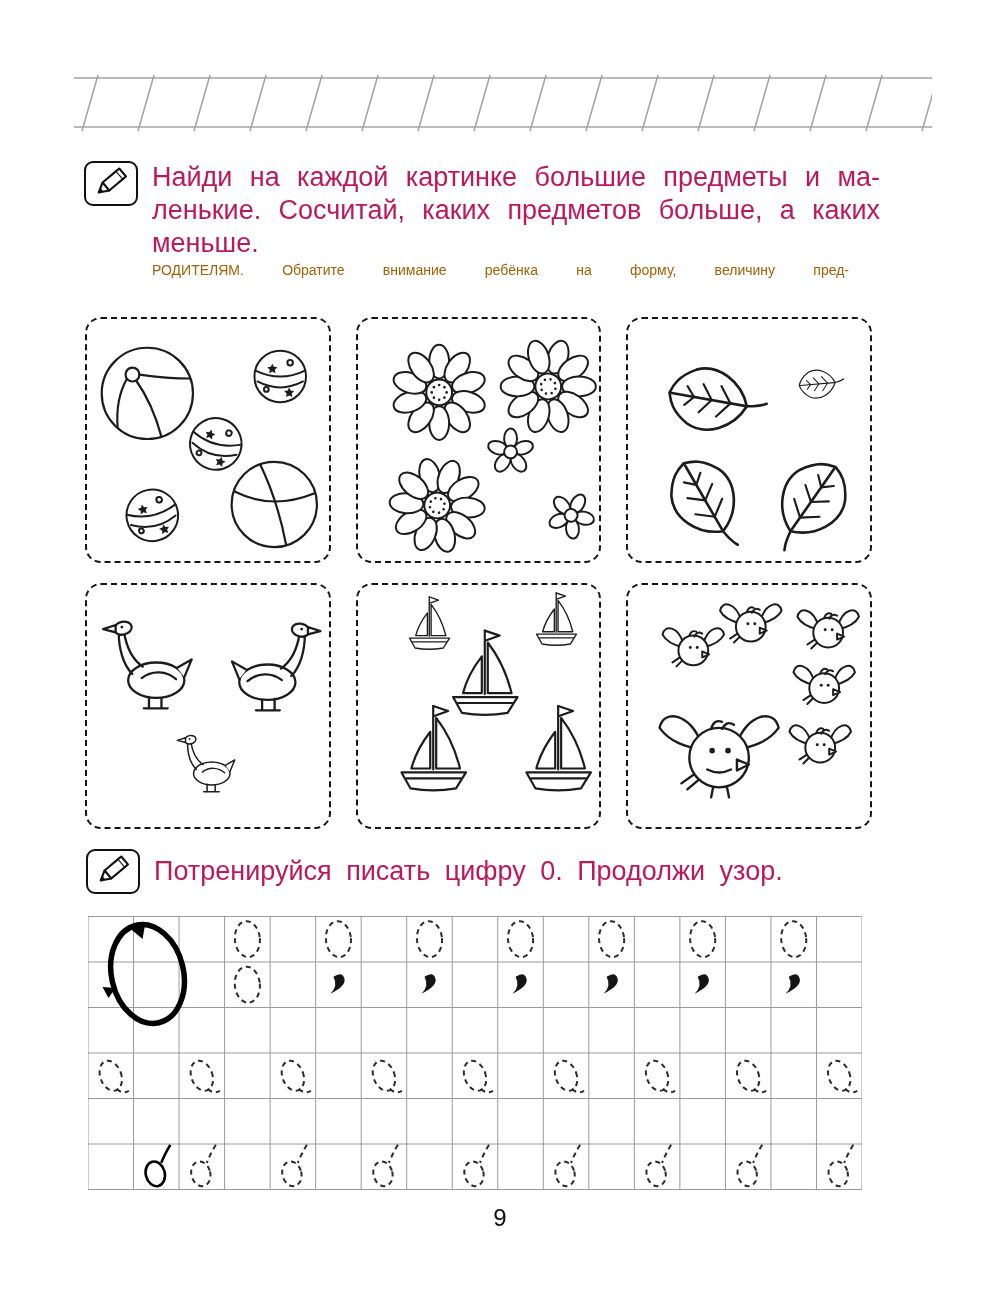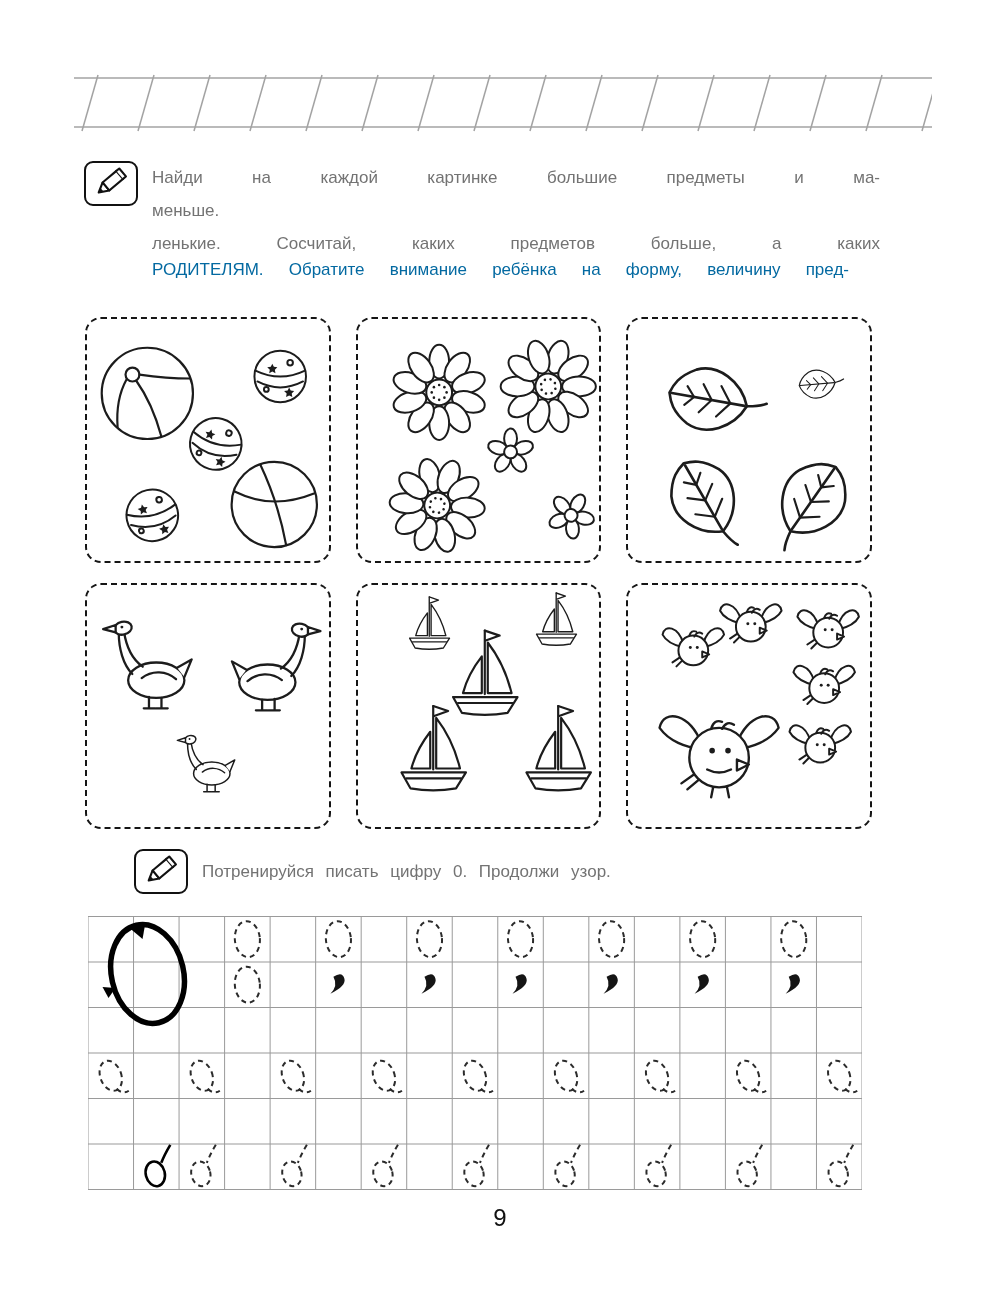--- a/index.html
+++ b/index.html
@@ -10,33 +10,33 @@
   .hatch{position:absolute;left:74px;top:74px;width:858px;height:58px;}
   .hline{stroke:#a3a3a3;stroke-width:1.5;}
 
   
   .icon-box{width:54px;height:45px;border:2.4px solid #111;border-radius:9px;
             flex:0 0 auto;display:flex;align-items:center;justify-content:center;box-sizing:border-box;}
   .pencil-svg{width:42px;height:34px;}
 
   
   .task1{position:absolute;left:84px;top:161px;width:796px;display:flex;gap:14px;align-items:flex-start;}
-  .task-text{flex:1;font-size:17px;line-height:33px;color:#737373;}
+  .task-text{flex:1;font-size:27px;line-height:33px;color:#be185d;}
   .jline{text-align:justify;text-align-last:justify;}
   .jlast{text-align-last:left;}
 
-  .parents{position:absolute;left:152px;top:257px;width:697px;font-size:17px;line-height:26.5px;color:#0369a1;}
+  .parents{position:absolute;left:152px;top:257px;width:697px;font-size:14px;line-height:26.5px;color:#a16207;}
 
   
   .boxes{position:absolute;left:85px;top:317px;width:787px;display:grid;
          grid-template-columns:repeat(3,1fr);column-gap:25px;row-gap:20px;}
   .pbox{height:246px;border:2.6px dashed #151515;border-radius:16px;box-sizing:border-box;padding:2px;background:#fff;}
   .pbox svg{width:100%;height:100%;display:block;}
 
-  .task2{position:absolute;left:86px;top:849px;width:796px;display:flex;gap:14px;align-items:center;margin-left:48px;}
+  .task2{position:absolute;left:86px;top:849px;width:796px;display:flex;gap:14px;align-items:center;}
   .task2 .task-text{word-spacing:7px;}
 
   
   .practice{position:absolute;left:88px;top:916px;width:774px;height:274px;}
   .gridline{stroke:#9a9a9a;stroke-width:1;}
 
   .pagenum{position:absolute;left:0;top:1204px;width:100%;text-align:center;font-size:24px;color:#111;}
 </style>
 </head>
 <body>
@@ -219,22 +219,22 @@
     </svg>
 
   <div class="task1">
     <div class="icon-box">
       <svg class="pencil-svg" viewBox="0 0 44 36">
           <use href="#sym-pencil"></use>
         </svg>
     </div>
     <div class="task-text">
       <div class="jline">Найди на каждой картинке большие предметы и ма-</div>
+      <div class="jline">ленькие. Сосчитай, каких предметов больше, а каких</div>
       <div class="jline jlast">меньше.</div>
-      <div class="jline">ленькие. Сосчитай, каких предметов больше, а каких</div>
     </div>
   </div>
 
   <div class="parents">
     <div class="jline">РОДИТЕЛЯМ. Обратите внимание ребёнка на форму, величину пред-</div>
   </div>
 
   <div class="boxes">
 
     <div class="pbox">

